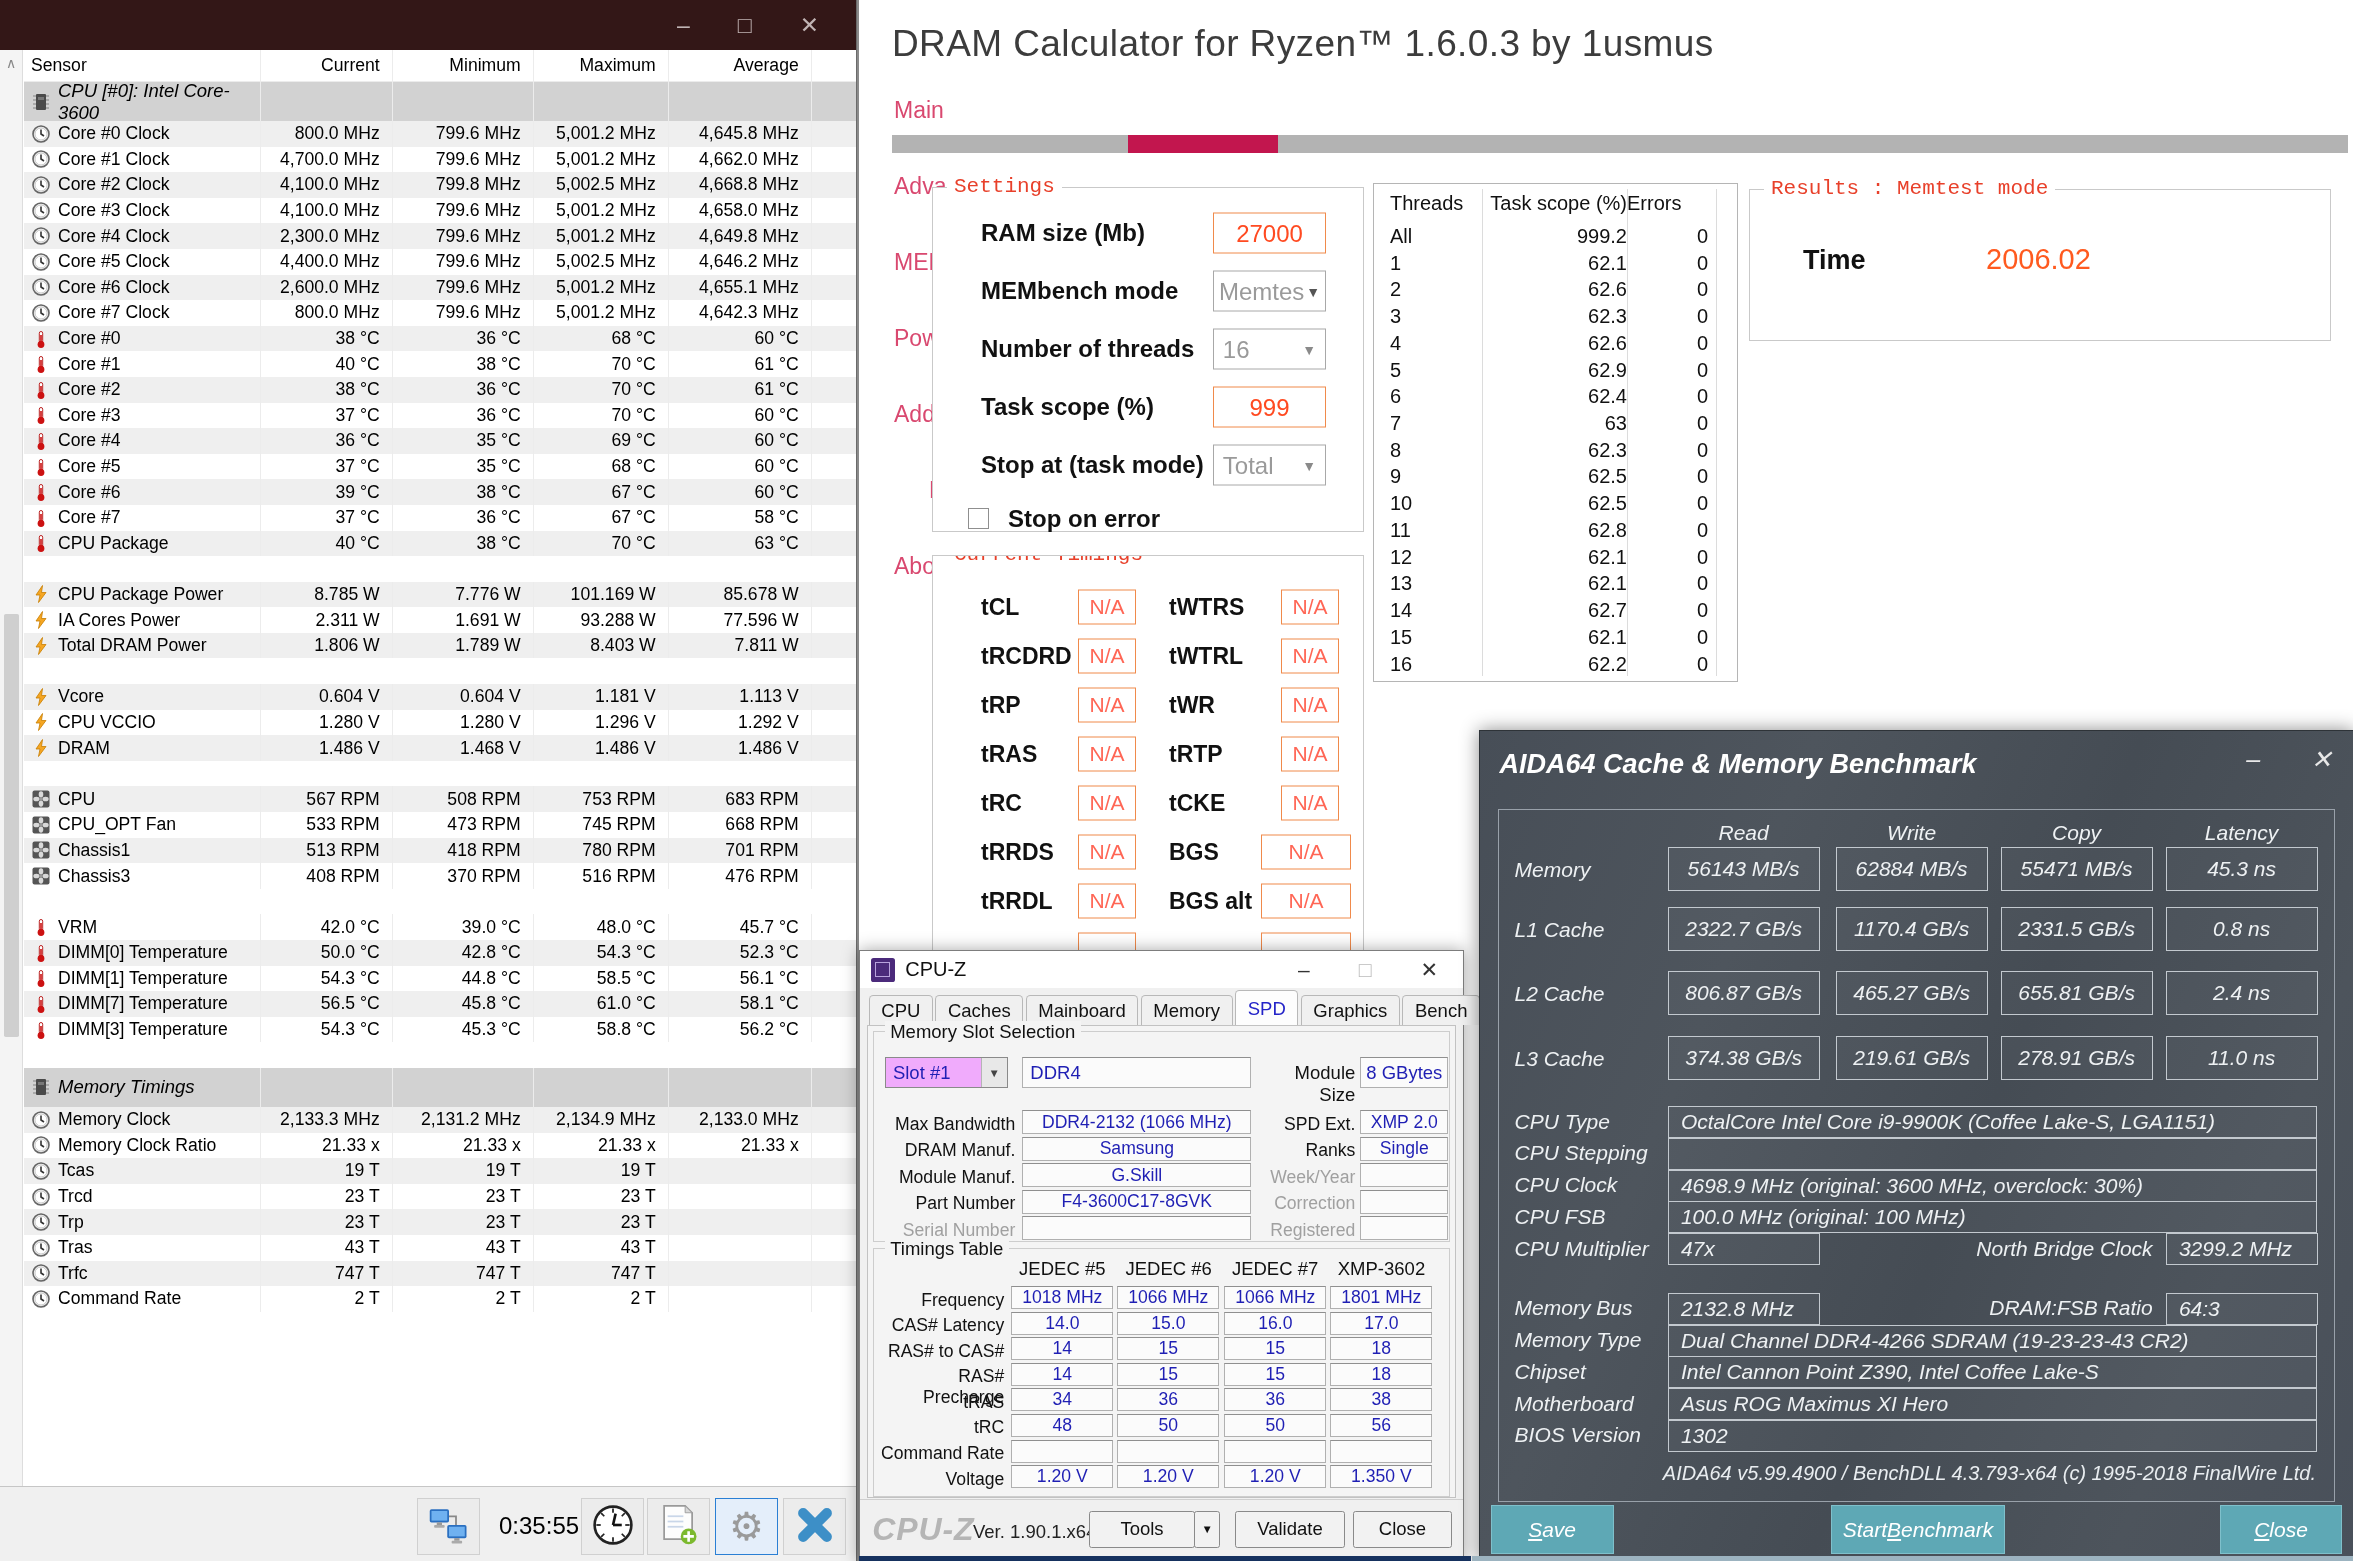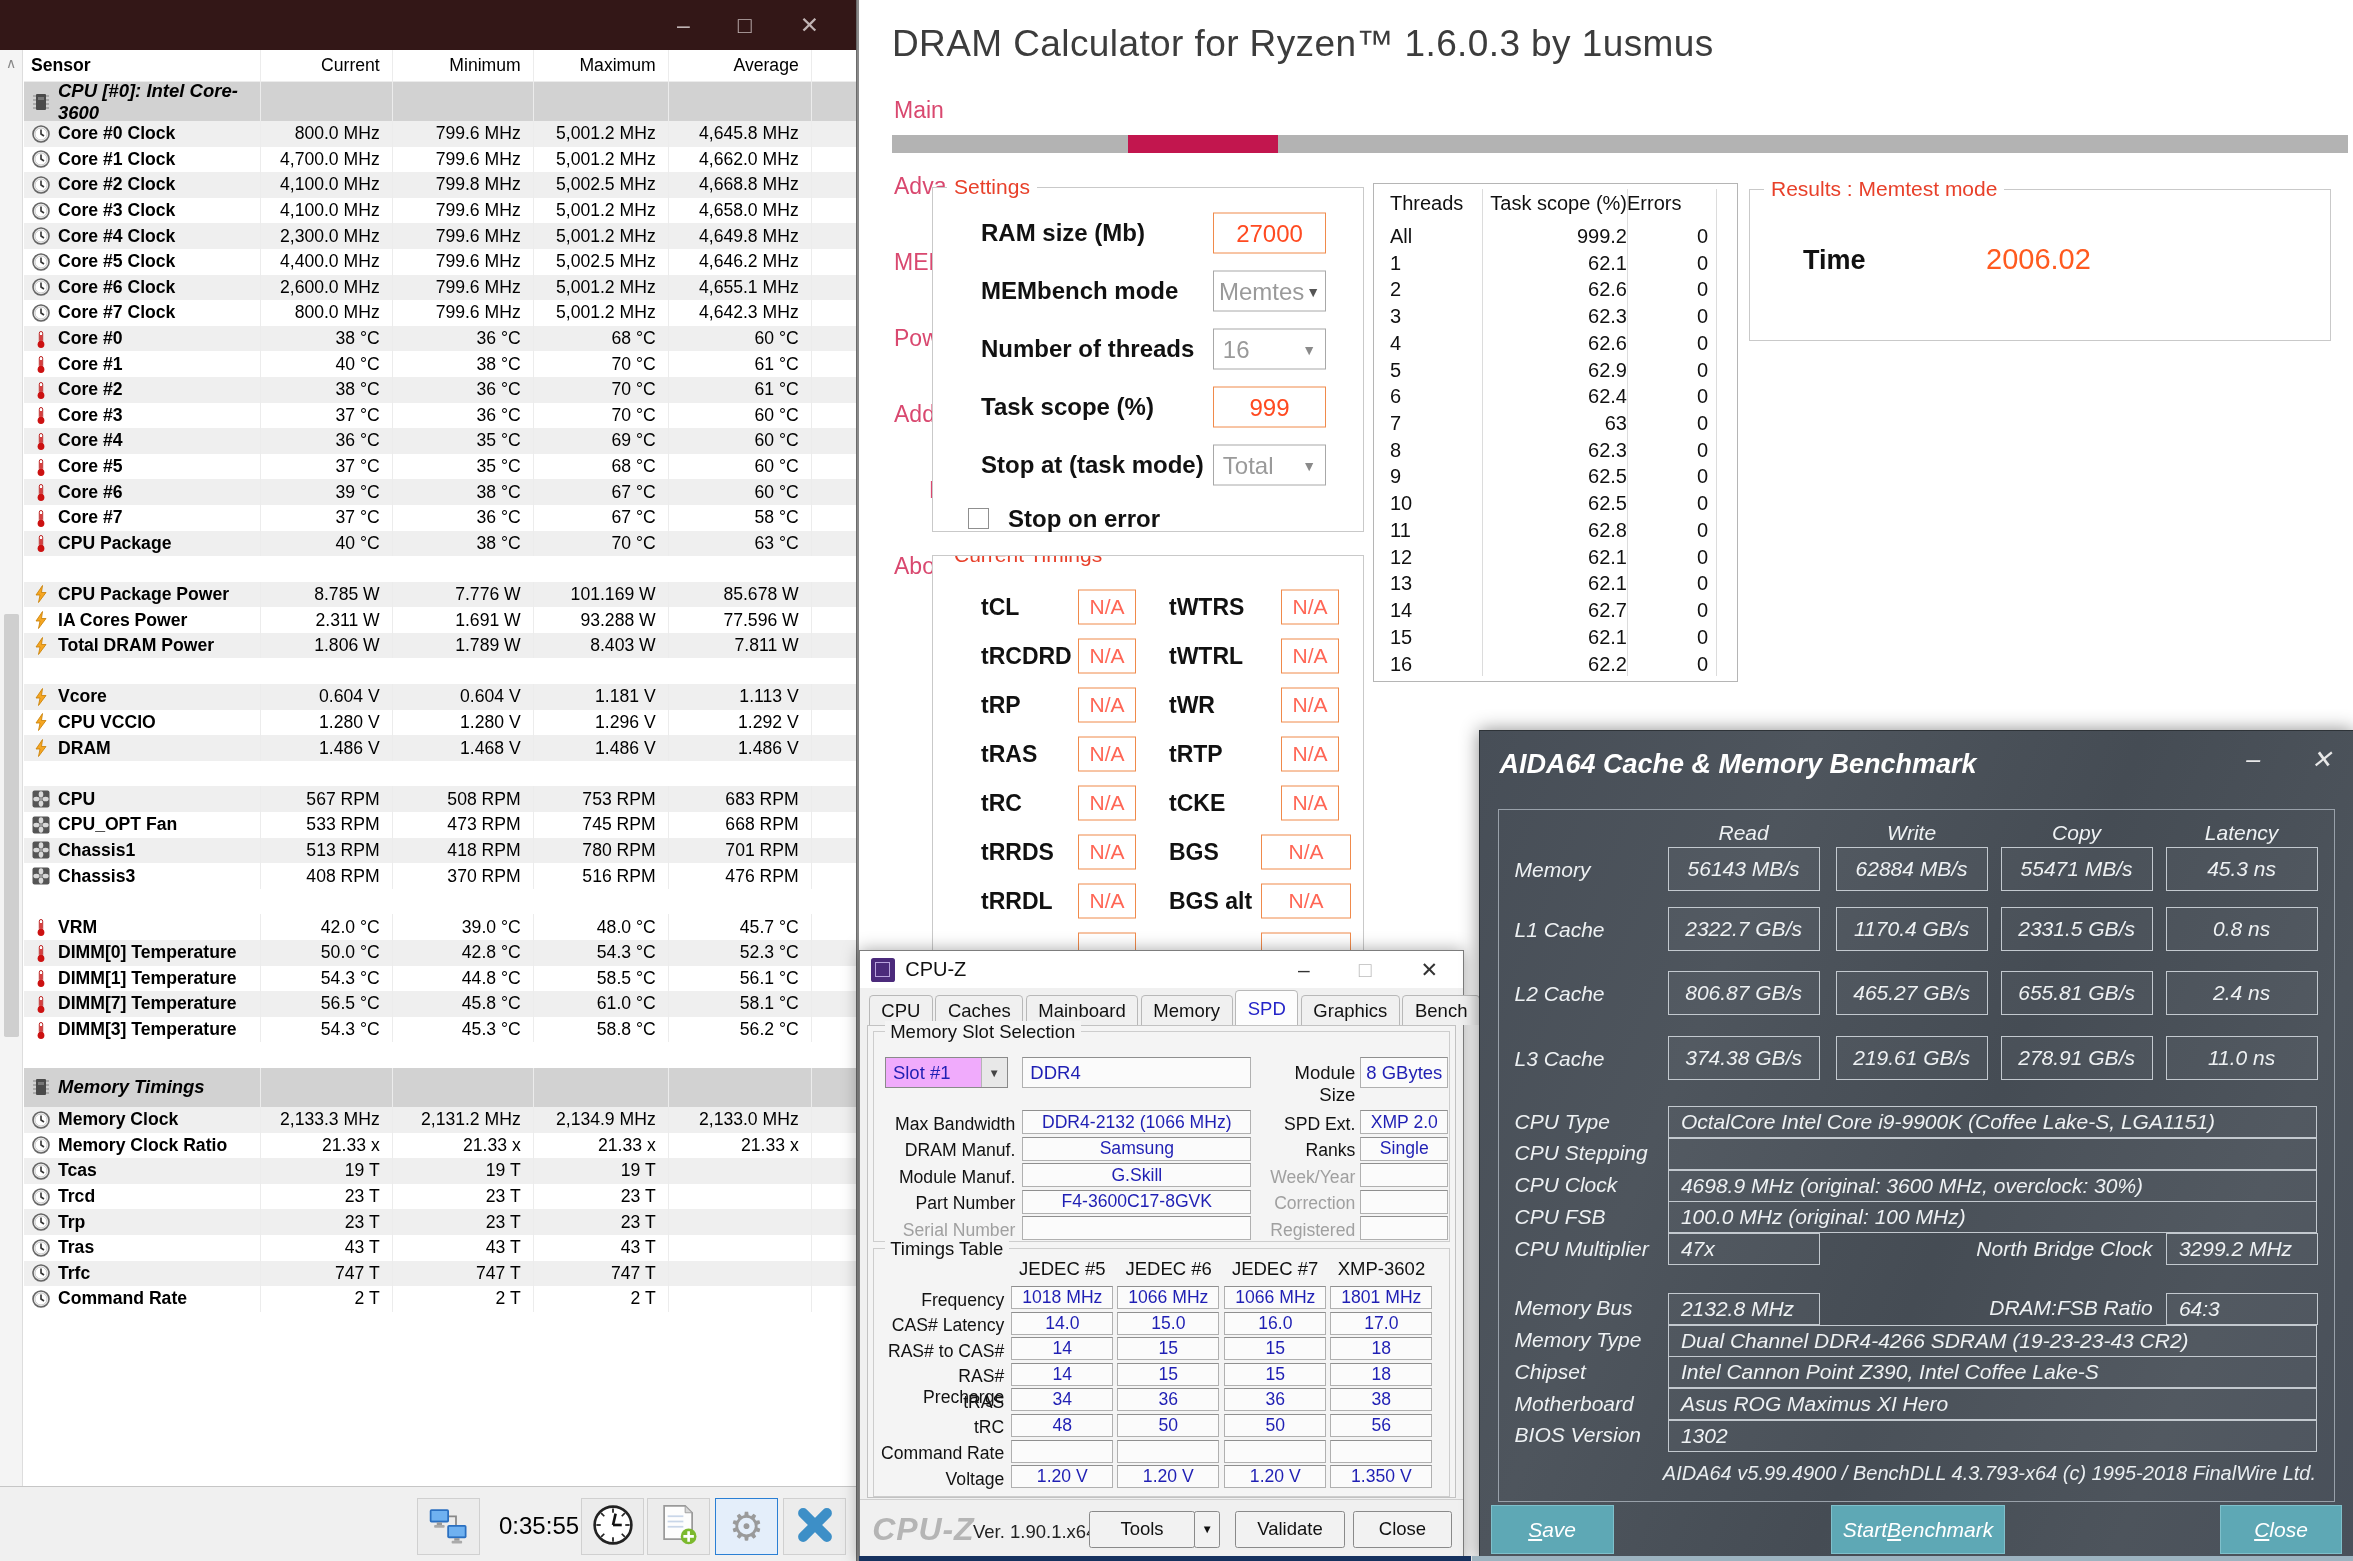--- a/index.html
+++ b/index.html
@@ -9,21 +9,21 @@
   
   #dram-window { position:absolute; left:859px; top:0; width:1495px; height:1562px; background:#ffffff; }
   .dram-title { position:absolute; left:33px; top:23px; font-size:37px; color:#3c3c3c; letter-spacing:0.4px; }
   .dram-tabs { position:absolute; left:35px; top:97px; display:flex; gap:49px; font-size:23px; color:#d9486f;flex-direction:column; }
   .dram-tabs .dtab { cursor:default; }
   .dram-tabs .dtab:nth-child(6) { margin-left:35px; }
   .tab-underline { position:absolute; left:33px; top:135px; width:1456px; height:17.6px; background:#b3b3b3; }
   .tab-underline .red-seg { position:absolute; left:236px; top:0; width:150px; height:17.6px; background:#c2164e; }
 
   .groupbox { position:absolute; border:0.9px solid #c9c9c9; background:#fff; }
-  .gb-legend { position:absolute; top:-13.2px; left:14px; background:#fff; padding:0 7px; color:#e8402a; font-size:21px; }
+  .gb-legend { position:absolute; top:-13.2px; left:14px; background:#fff; padding:0 7px; color:#e8402a; font-size:21px;font-family:Liberation Mono, monospace; }
 
   #gb-settings { left:73px; top:187px; width:432px; height:345px; }
   .set-row { position:relative; height:58px; }
   .set-row:first-of-type { margin-top:16px; }
   .set-label { position:absolute; left:48px; top:50%; transform:translateY(-50%); font-size:24px; font-weight:bold; color:#111; }
   .ctl { position:absolute; left:280px; top:50%; transform:translateY(-50%); width:113px; height:41px; display:flex; align-items:center; justify-content:center; font-size:24px; }
   .ctl.inp { border:1.8px solid #f08a4b; color:#ff4a21; }
   .ctl.sel { border:1.8px solid #a8a8a8; color:#9a9a9a; justify-content:space-between; padding:0 8.8px; }
   .ctl.sel .arr { font-size:14px; color:#8a8a8a; }
   .ctl.sel.attached { justify-content:center; gap:1.8px; }
@@ -66,21 +66,21 @@
   .scroll-arrow { display:block; text-align:center; font-size:14px; padding-top:5.3px; }
   .scroll-thumb { position:absolute; left:3.5px; top:564px; width:15px; height:423px; background:#cfcfcf; border-radius:1.8px; }
   #sensor-table { position:absolute; left:24px; top:50px; right:0; font-size:17.6px; color:#000; }
   .s-hrow { display:flex; height:32px; align-items:center; border-bottom:0.9px solid #ececec; }
   .s-row { display:flex; align-items:center; height:25.6px; background:#fff; }
   .s-row.odd { background:#efefef; }
   .s-row.group { height:39px; font-style:italic; font-size:18.5px; }
   .s-row.group .cell { background:#d2d2d2; height:100%; display:flex; align-items:center; }
   .s-row.blank { background:#fff; }
   .cell { height:100%; display:flex; align-items:center; }
-  .c-label { width:236px; padding-left:7px; gap:7px;font-weight:bold; }
+  .c-label { width:236px; padding-left:7px; gap:7px; }
   .c-num { justify-content:flex-end; padding-right:12.3px; border-left:0.9px solid #ececec; }
   .c1 { width:132px; } .c2 { width:141px; } .c3 { width:135px; } .c4 { width:143px; }
   .c-fill { flex:1; border-left:0.9px solid #ececec; }
   .s-icon { width:20px; height:20px; flex:0 0 20px; display:inline-flex; }
   .s-icon svg { width:100%; height:100%; }
   .sensor-footer { position:absolute; left:0; right:0; bottom:0; height:76px; background:#f0f0f0; border-top:0.9px solid #c6c6c6; }
   .f-btn { position:absolute; top:10.6px; width:63px; height:57px; background:#ececec; border:0.9px solid #d0d0d0; display:flex; align-items:center; justify-content:center; }
   .f-btn svg { width:42px; height:42px; }
   .f-btn.active-gear { border:1.8px solid #2a7fd4; background:#e4eefa; font-size:39px; color:#9a9a9a; }
   .f-timer { position:absolute; left:499px; top:25px; font-size:24px; color:#000; }

